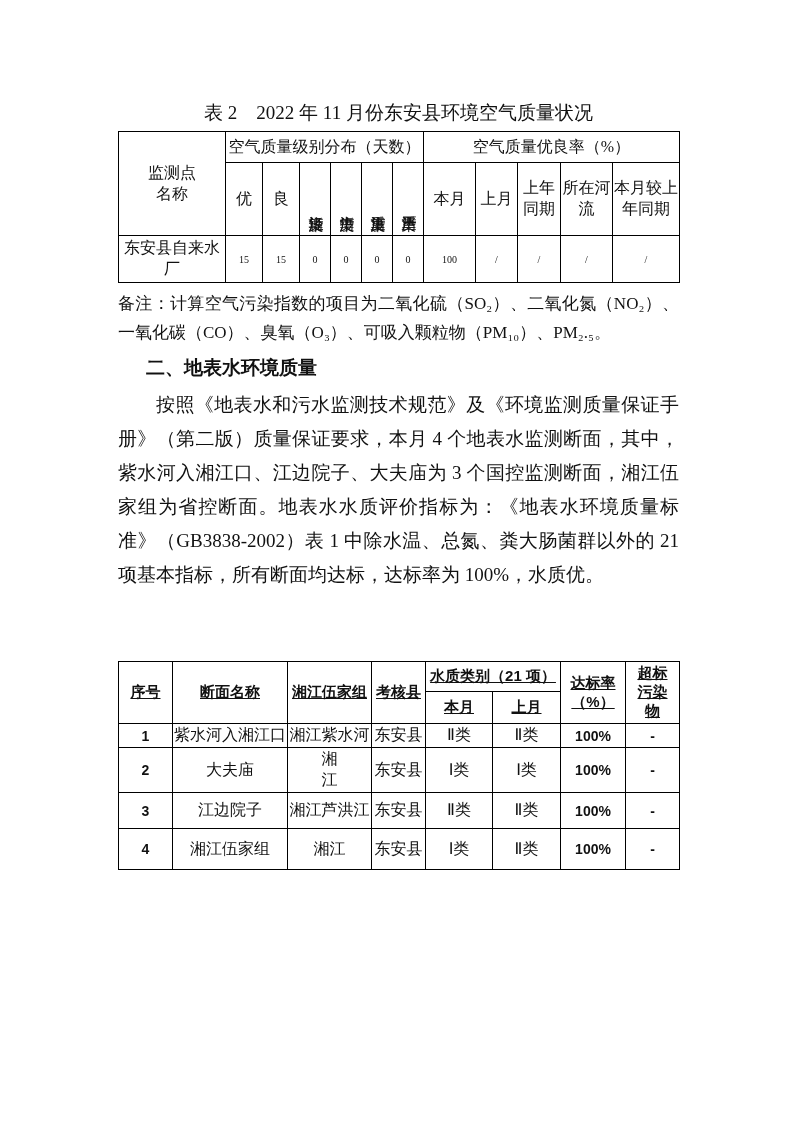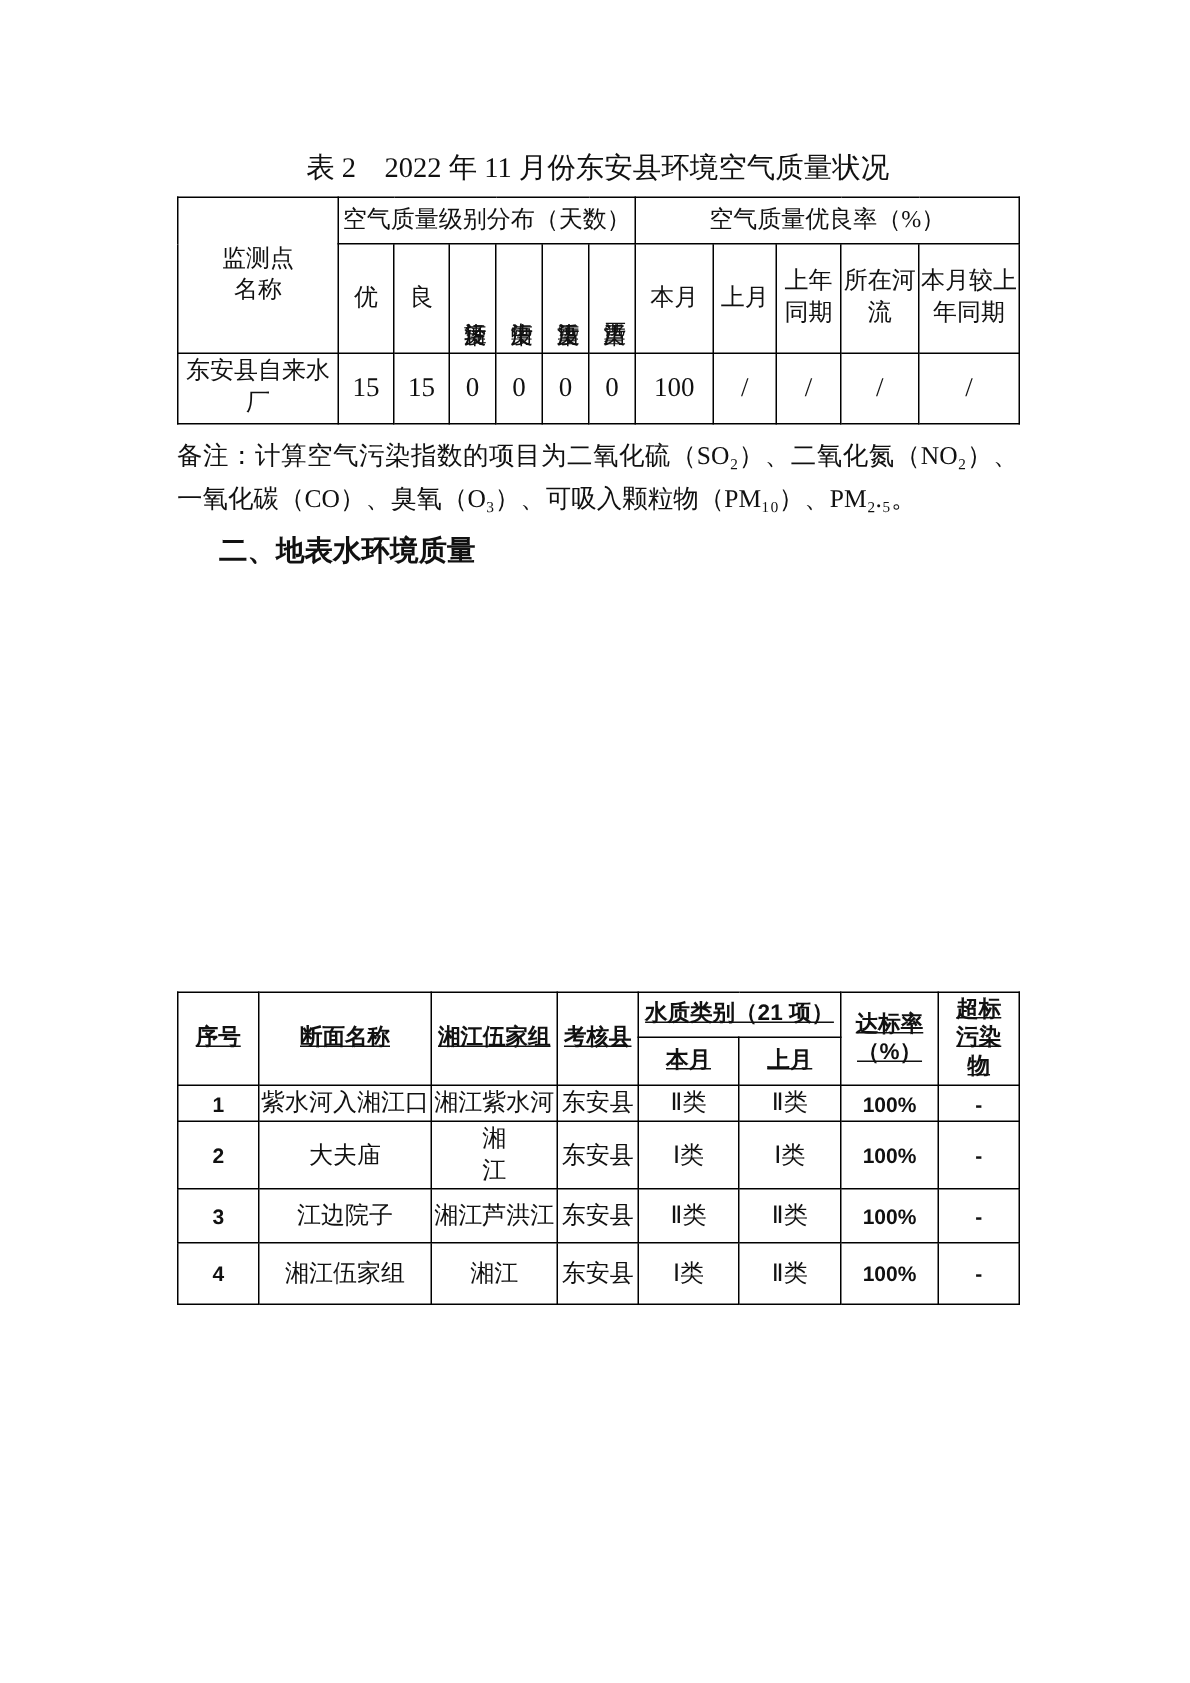--- a/index.html
+++ b/index.html
@@ -43,21 +43,21 @@
   .t2 .dr { height:47px; }
   .t2 td { line-height:1.3; }
   .vert {
     display:inline-block;
     writing-mode:vertical-rl;
     text-orientation:upright;
     line-height:1.05;
     font-size:15px;
     letter-spacing:0;
   }
-  .t2 .num { font-size:18px; }
+  .t2 .num { font-size:10px; }
 
   
   .note {
     font-size:17px;
     line-height:29px;
     text-align:justify;
   }
 
   
   .heading {
@@ -161,20 +161,21 @@
       <td class="num">/</td>
       <td class="num">/</td>
     </tr>
   </tbody>
     </table>
 
   <div class="abs note" style="top:289px;">备注：计算空气污染指数的项目为二氧化硫（SO₂）、二氧化氮（NO₂）、一氧化碳（CO）、臭氧（O₃）、可吸入颗粒物（PM₁₀）、PM₂.₅。</div>
 
   <div class="abs heading" style="top:355px;">二、地表水环境质量</div>
 
+  <div class="abs para" style="top:388px;">按照《地表水和污水监测技术规范》及《环境监测质量保证手册》（第二版）质量保证要求，本月 4 个地表水监测断面，其中，紫水河入湘江口、江边院子、大夫庙为 3 个国控监测断面，湘江伍家组为省控断面。地表水水质评价指标为：《地表水环境质量标准》（GB3838-2002）表 1 中除水温、总氮、粪大肠菌群以外的 21 项基本指标，所有断面均达标，达标率为 100%，水质优。</div>
 
 
   <table class="abs t3" style="top:661px;">
     <colgroup>
       <col style="width:54px">
         <col style="width:115px">
         <col style="width:84px">
         <col style="width:54px">
       <col style="width:67px">
         <col style="width:68px">

